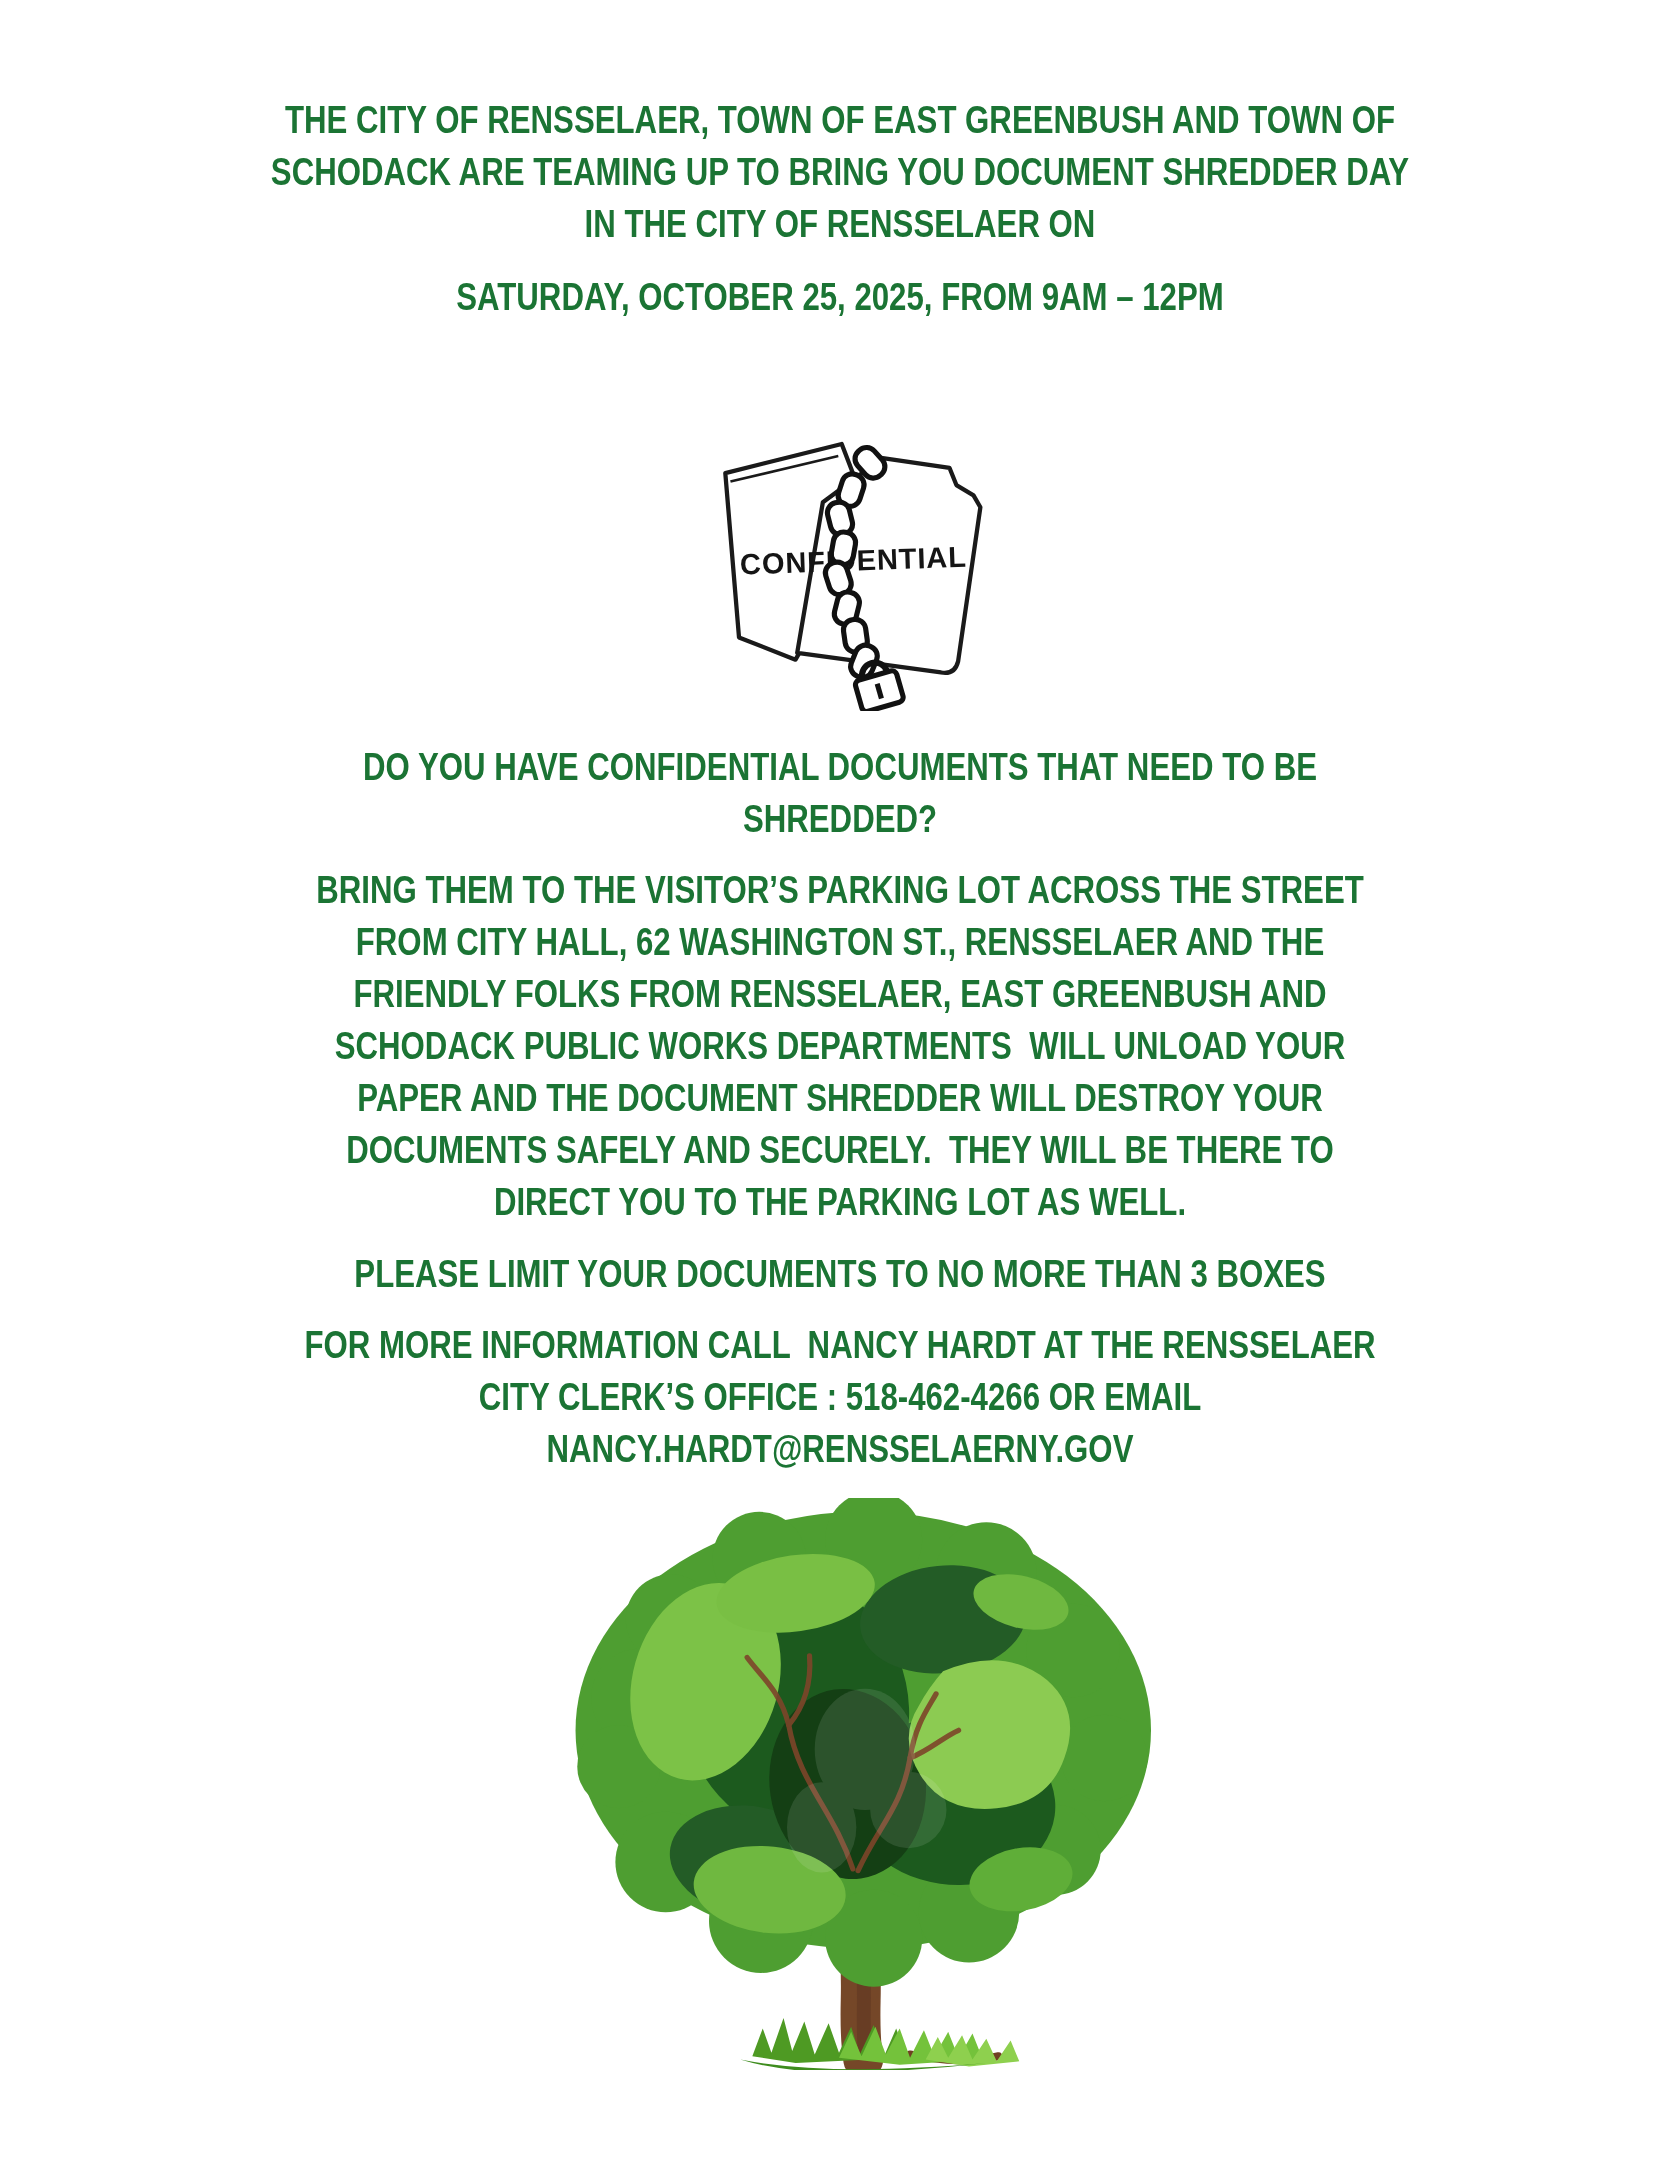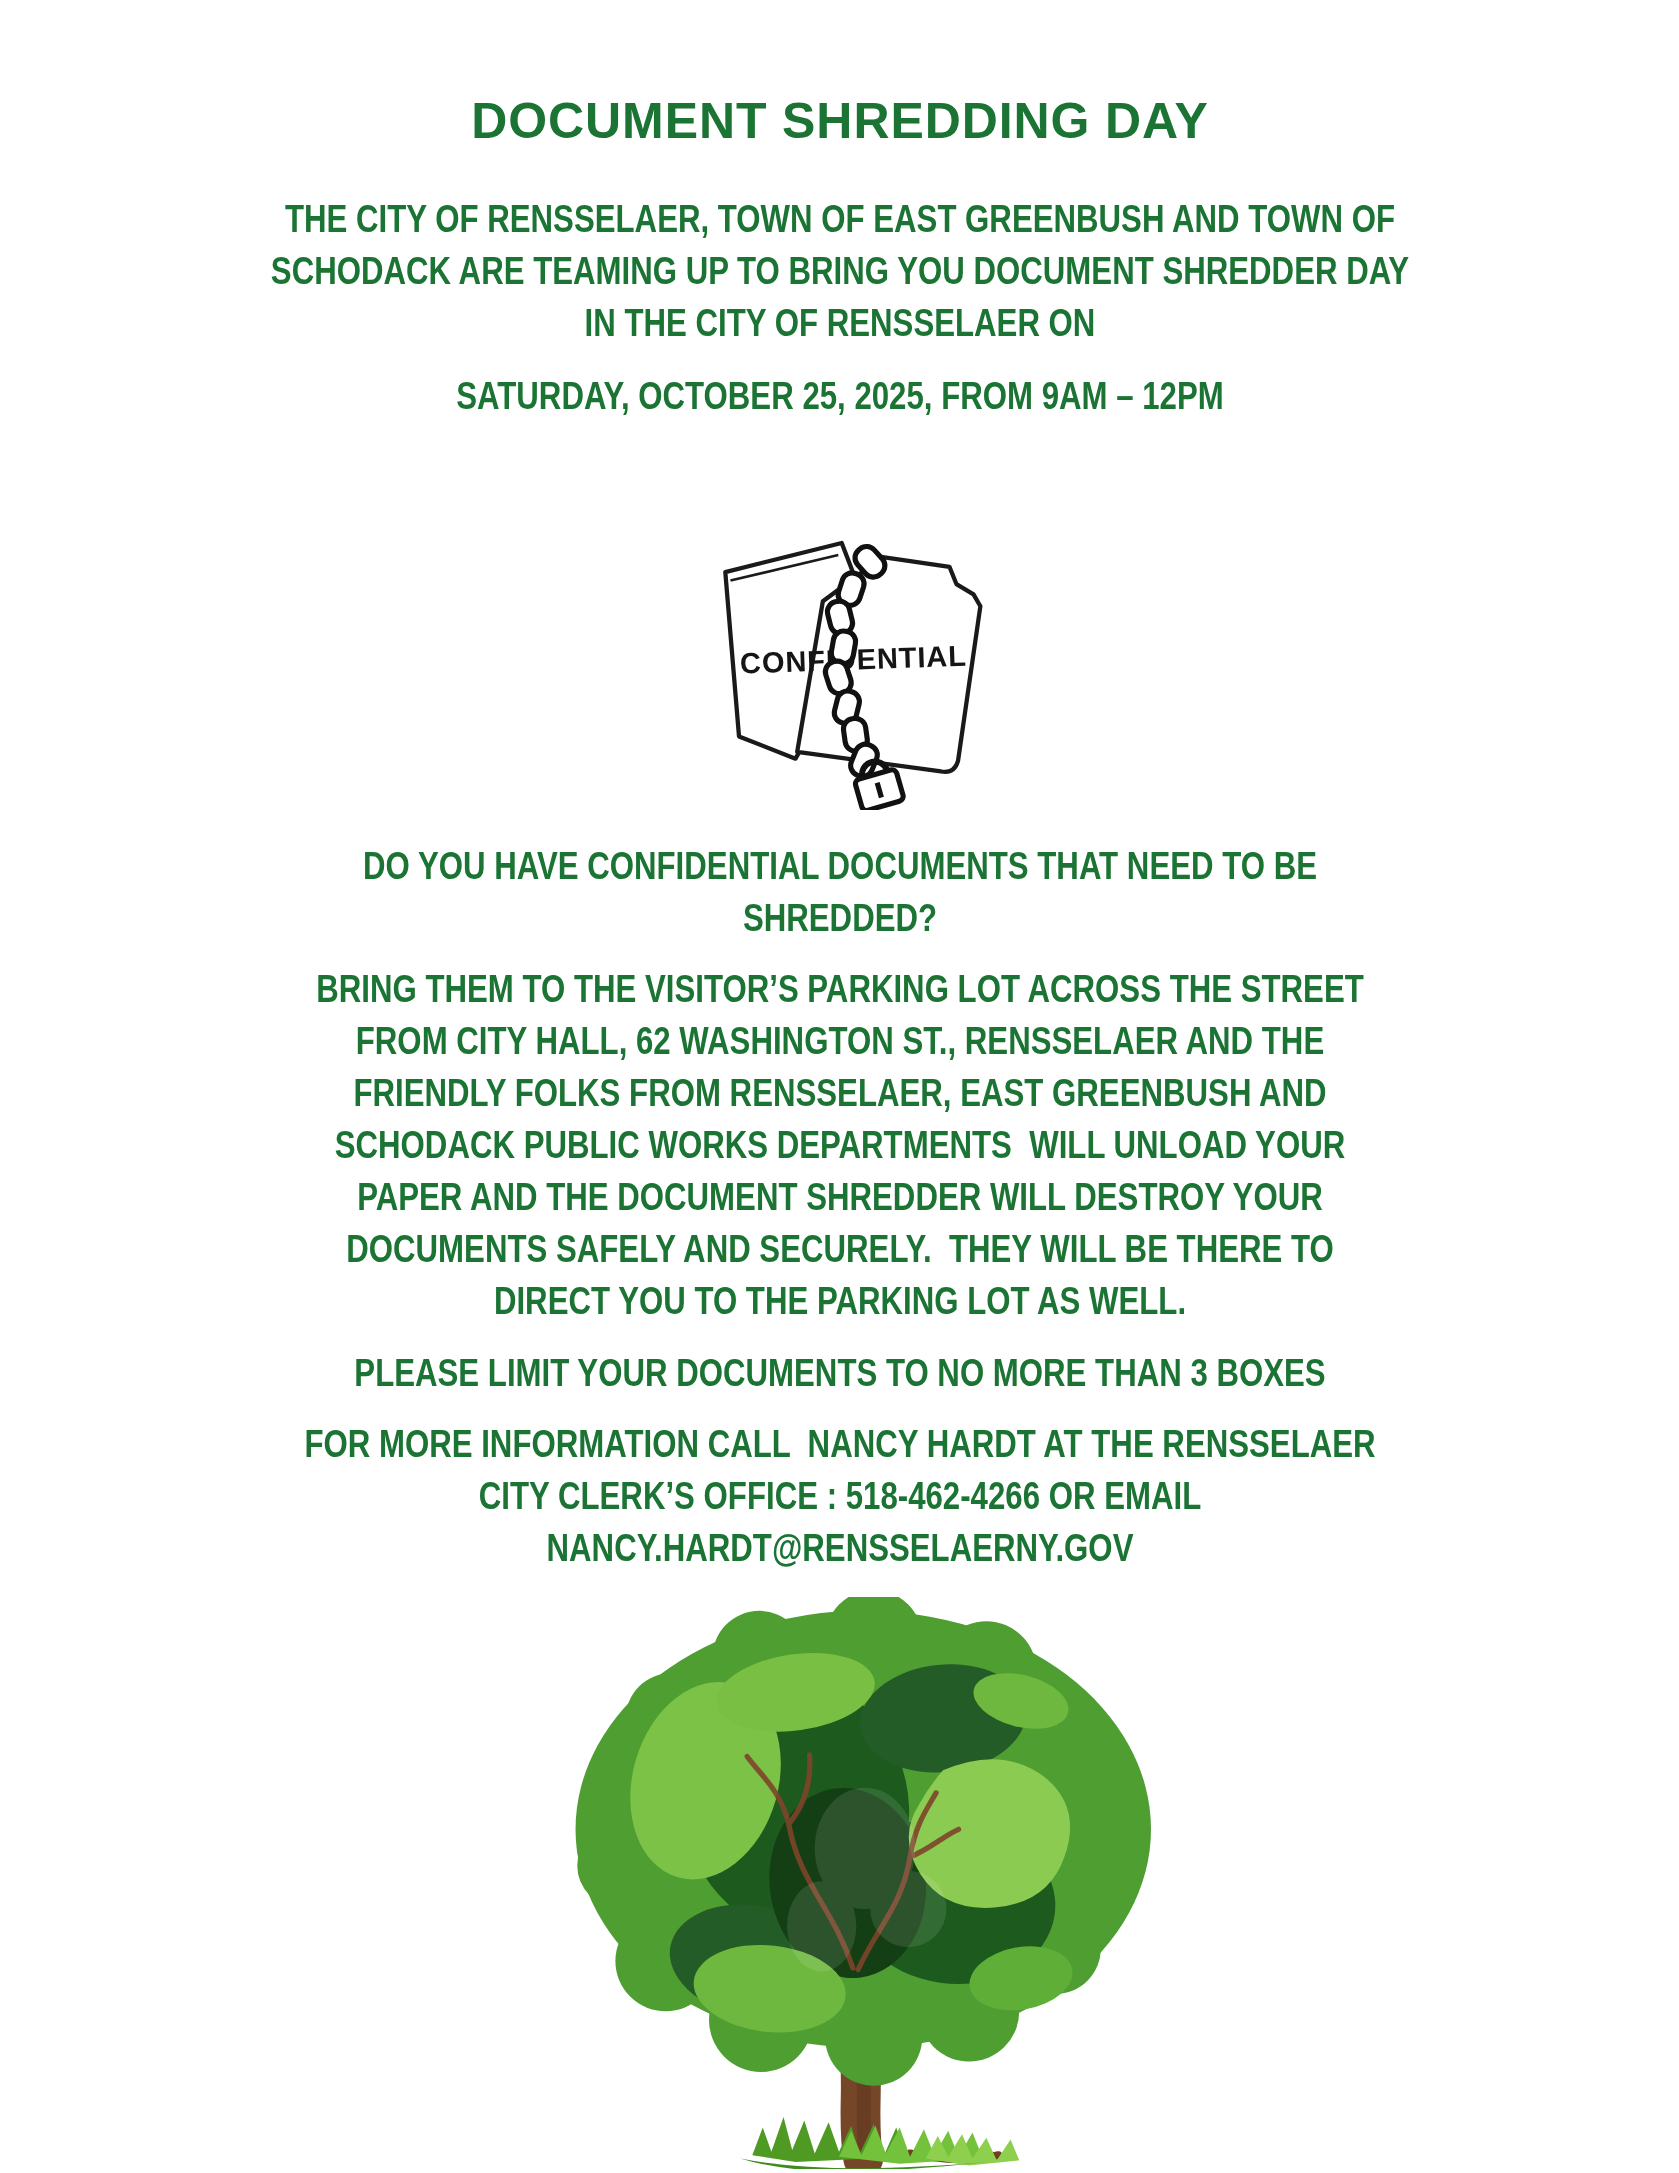--- a/index.html
+++ b/index.html
@@ -53,21 +53,20 @@
     line-height:0;
     transform:translateX(25px);
   }
   svg{display:inline-block;}
 </style>
 </head>
 <body>
 
 <div class="page">
 
-  <div class="flyer-title">DOCUMENT SHREDDING DAY</div>
 
   <div class="para intro">THE CITY OF RENSSELAER, TOWN OF EAST GREENBUSH AND TOWN OF
 SCHODACK ARE TEAMING UP TO BRING YOU DOCUMENT SHREDDER DAY
 IN THE CITY OF RENSSELAER ON</div>
 
   <div class="para date">SATURDAY, OCTOBER 25, 2025, FROM 9AM – 12PM</div>
 
   <div class="folder-wrap">
     <svg width="296" height="291" viewBox="0 0 340 340">
 

